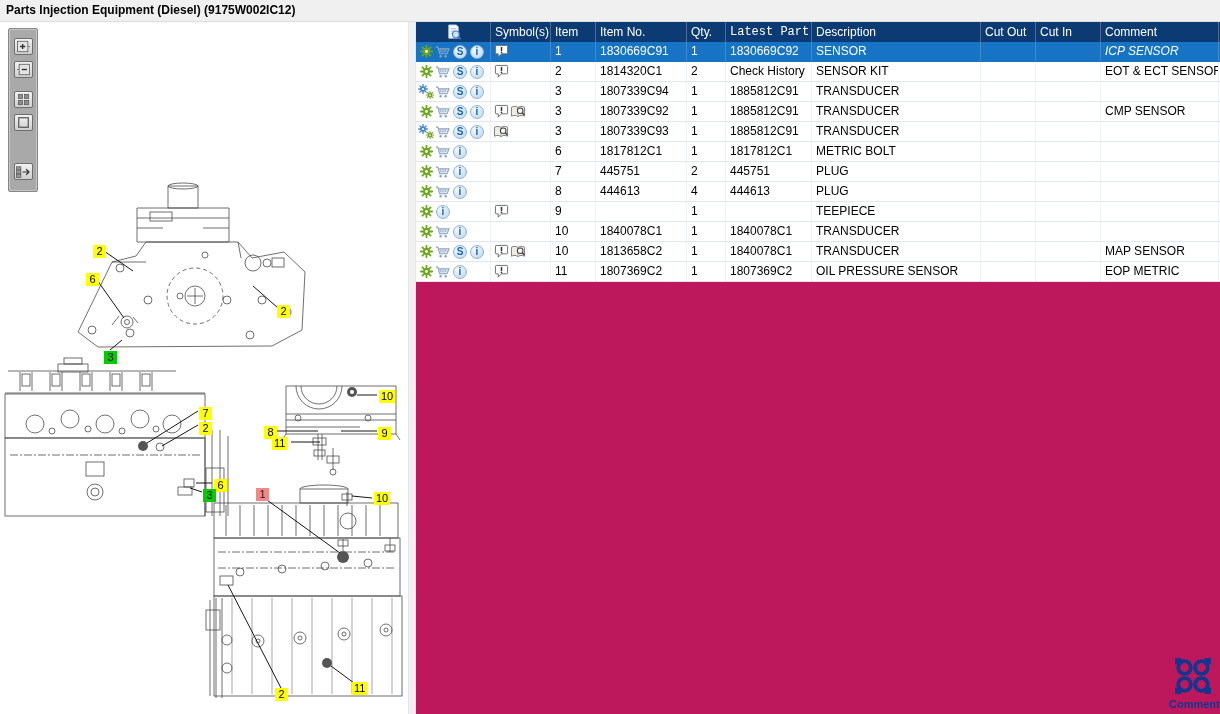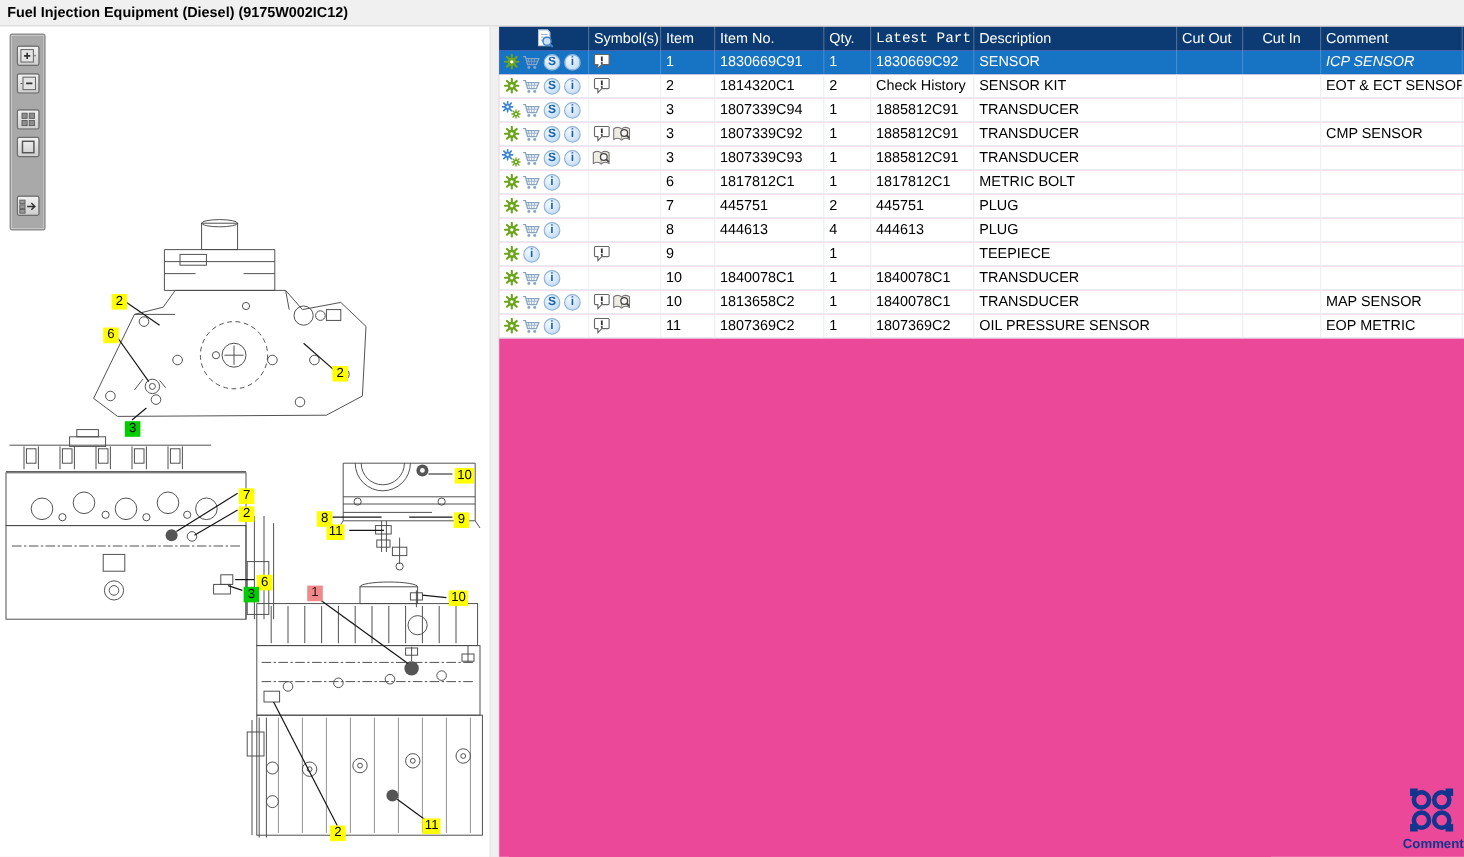--- a/index.html
+++ b/index.html
@@ -17,21 +17,21 @@
     background:#ffffff;font-family:"Liberation Sans",sans-serif;color:#000;
   }
   .titlebar{
     position:absolute;left:0;top:0;width:1220px;height:22px;
     background:#f0f0f0;border-bottom:1px solid #dcdcdc;
     font-size:12px;font-weight:bold;line-height:21px;padding-left:6px;
     white-space:nowrap;
   }
   .diagram-pane{position:absolute;left:0;top:22px;width:408px;height:692px;background:#fff}
   .splitter{position:absolute;left:408px;top:22px;width:8px;height:692px;background:#f0f0f0;border-left:1px solid #e6e6e6;border-right:1px solid #e6e6e6}
-  .table-pane{position:absolute;left:416px;top:22px;width:804px;height:692px;background:#ec4899}
+  .table-pane{position:absolute;left:416px;top:22px;width:804px;height:692px;background:#be185d}
 
   
   .toolbar{
     position:absolute;left:8px;top:6px;width:30px;height:164px;
     background:#a9a9a9;border:1px solid #878787;border-radius:2px;
     box-shadow:inset 0 0 0 1px #c6c6c6;
   }
   .tbtn{
     width:19px;height:17px;margin:0 auto;
     background:linear-gradient(#f2f2f2,#cfcfcf);
@@ -290,21 +290,21 @@
           <path d="M14 13.5l2.6 2.6" stroke="#3d83c8" stroke-width="1.8"></path>
         </svg>
       </div>
       <div class="th" style="width: 60px;">Symbol(s)</div>
       <div class="th" style="width: 45px;">Item</div>
       <div class="th" style="width: 91px;">Item No.</div>
       <div class="th" style="width: 39px;">Qty.</div>
       <div class="th" style="width: 86px; font-family: Liberation Mono, monospace;">Latest Part No.</div>
       <div class="th" style="width: 169px;">Description</div>
       <div class="th" style="width: 55px;">Cut Out</div>
-      <div class="th" style="width: 65px; text-align: center;">Cut In</div>
+      <div class="th" style="width: 65px;">Cut In</div>
       <div class="th" style="width: 118px;">Comment</div>
     </div>
   <div class="tbody" id="tbody">
       <div class="tr selected">
         <div class="td actions" style="width: 75px;">
           <span class="rowicon">
             <svg width="13" height="13" viewBox="0 0 16 16">
               <path d="M11.5 8H15M10.5 10.5L13 13M8 11.5V15M5.5 10.5L3 13M4.5 8H1M5.5 5.5L3 3M8 4.5V1M10.5 5.5L13 3" stroke="#6da51e" stroke-width="2.2" stroke-linecap="round" fill="none"></path>
               <circle cx="8" cy="8" r="4.2" fill="#6da51e"></circle>
               <circle cx="8" cy="8" r="1.7" fill="#fff"></circle>
@@ -766,21 +766,21 @@
         <div class="td qty" style="width: 39px;">1</div>
         <div class="td latest" style="width: 86px;">1807369C2</div>
         <div class="td desc" style="width: 169px;">OIL PRESSURE SENSOR</div>
         <div class="td cutout" style="width: 55px;"></div>
         <div class="td cutin" style="width: 65px;"></div>
         <div class="td comment" style="width: 118px;">EOP METRIC</div>
       </div>
     </div>
 </div>
 
-<div class="titlebar">Fuel Injection Equipment (Diesel) (9175W002IC12)</div>
+<div class="titlebar">Parts Injection Equipment (Diesel) (9175W002IC12)</div>
 
 <div id="callout-layer">
     <div class="callout yellow" style="left: 93px; top: 245px;">2</div>
     <div class="callout yellow" style="left: 86px; top: 273px;">6</div>
     <div class="callout yellow" style="left: 277px; top: 305px;">2</div>
     <div class="callout green" style="left: 104px; top: 351px;">3</div>
     <div class="callout yellow" style="left: 199px; top: 407px;">7</div>
     <div class="callout yellow" style="left: 199px; top: 422px;">2</div>
     <div class="callout yellow" style="left: 214px; top: 479px;">6</div>
     <div class="callout green" style="left: 203px; top: 489px;">3</div>

